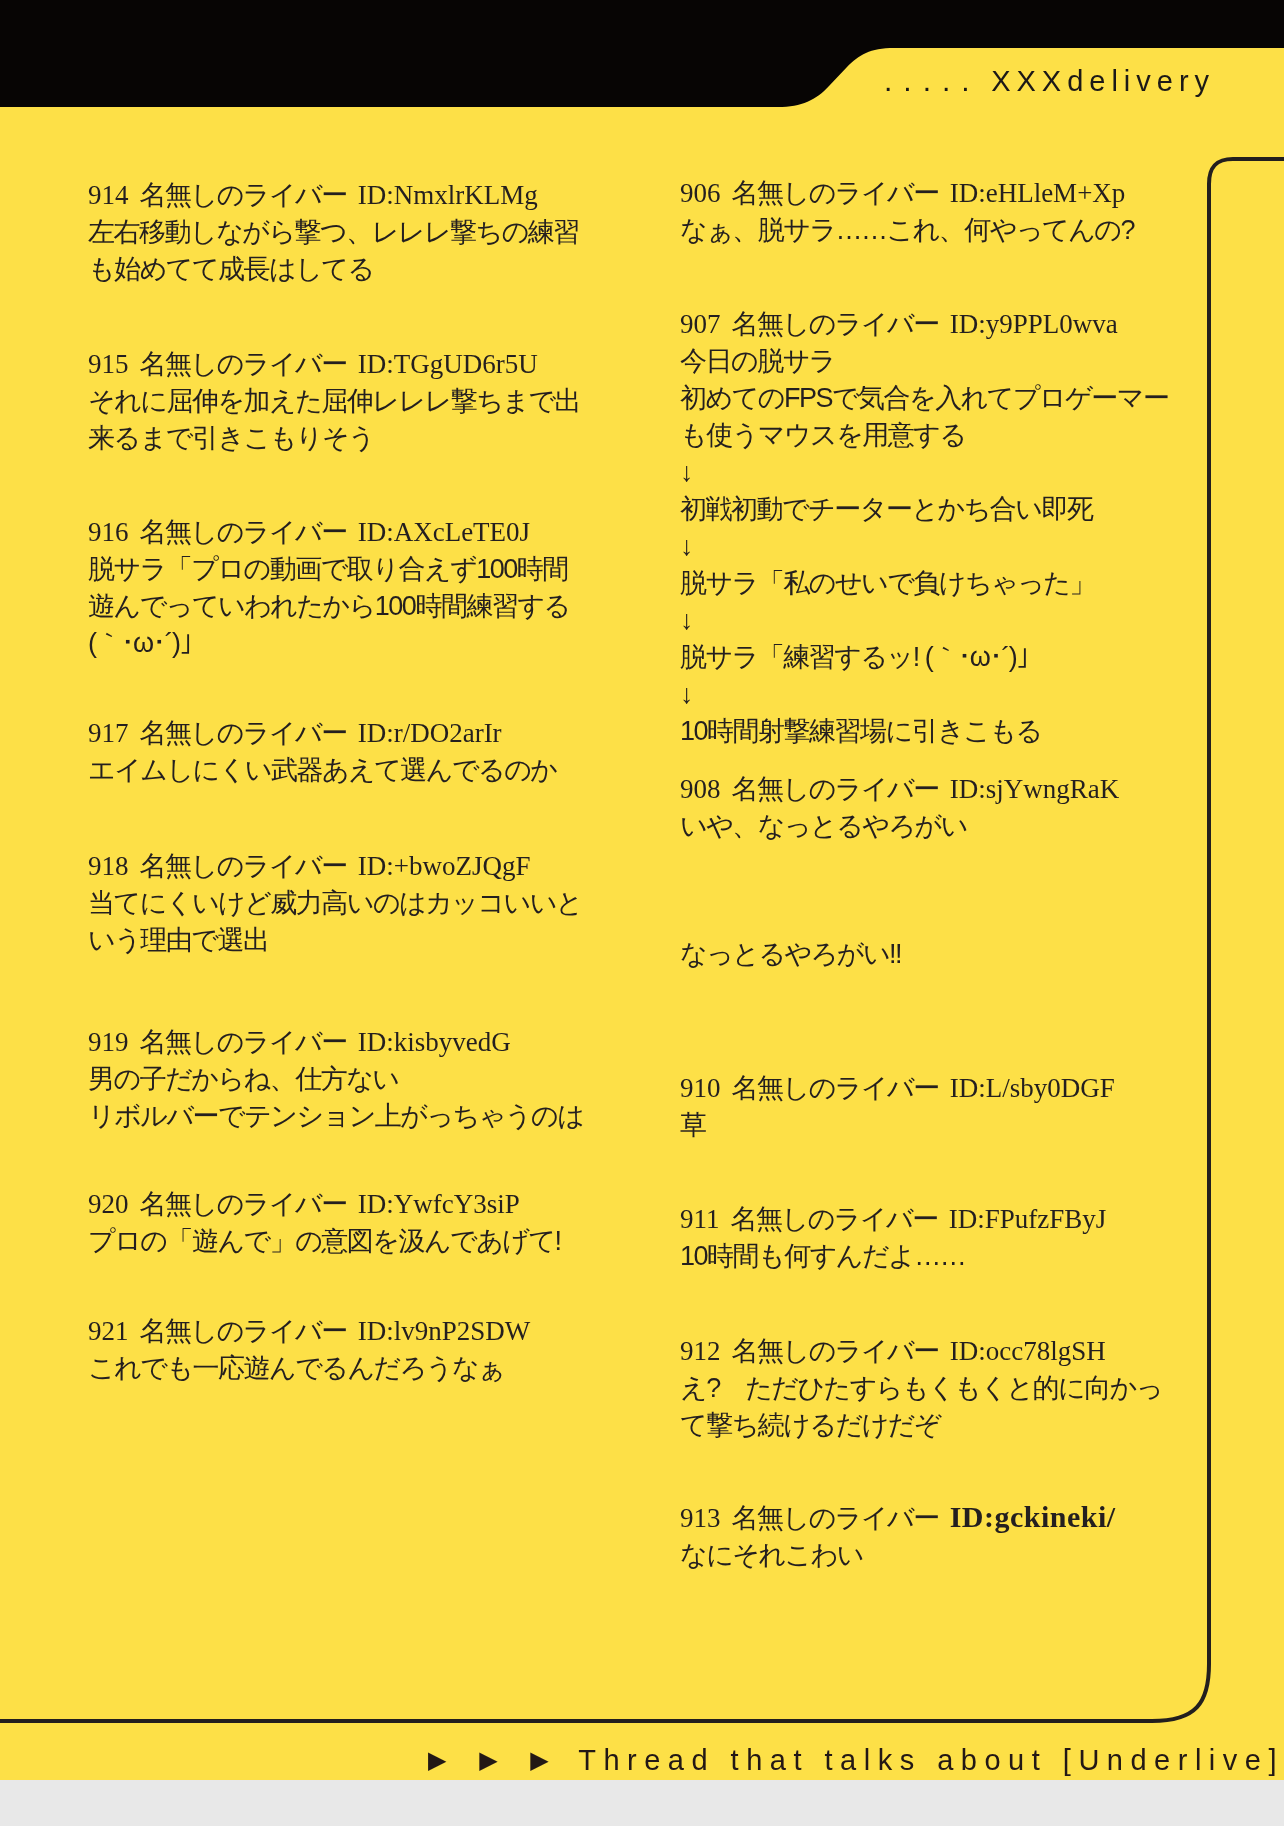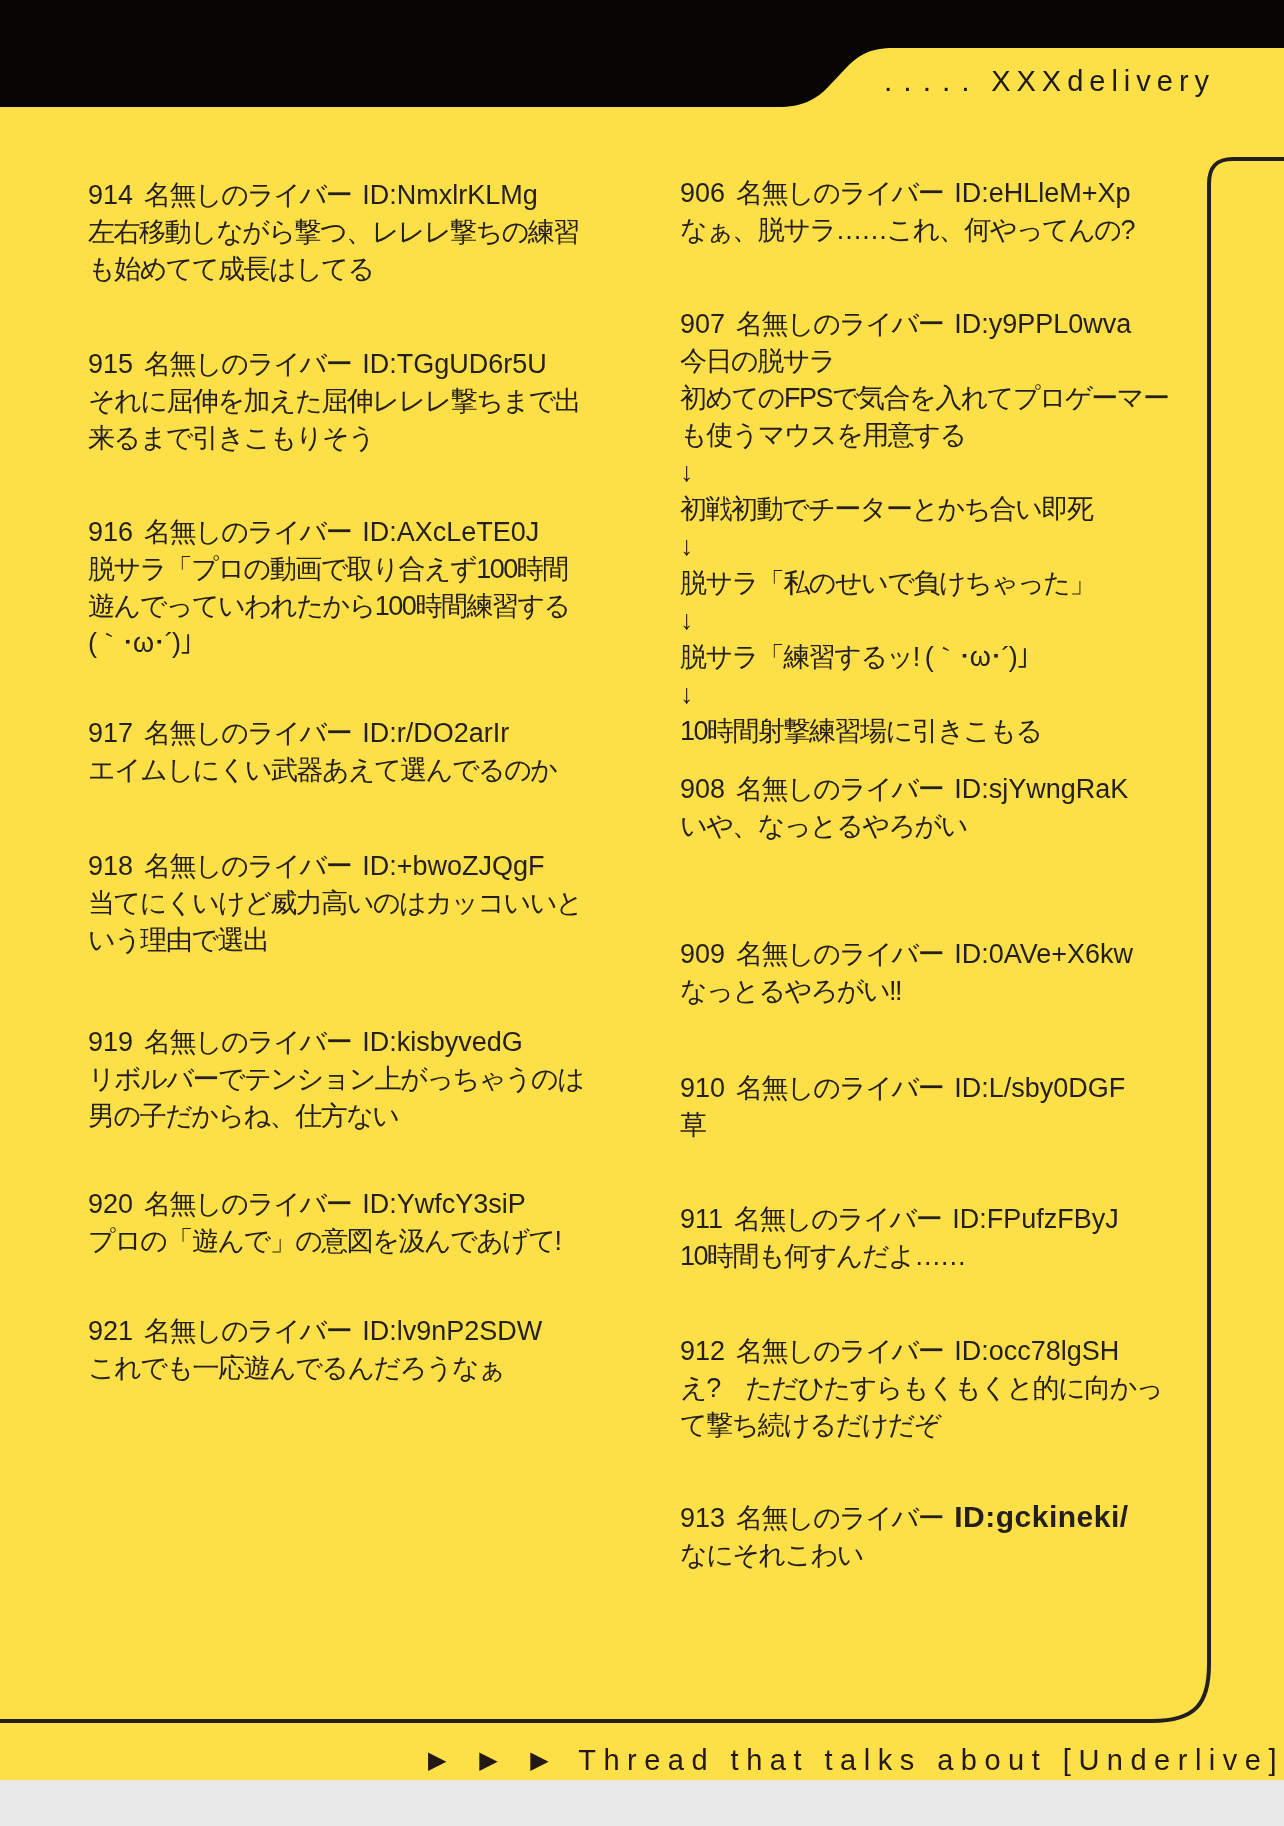--- a/index.html
+++ b/index.html
@@ -16,21 +16,21 @@
     color:#1c1917;white-space:nowrap;
   }
   .brand .dots{font-size:30px;letter-spacing:11px;font-weight:400;}
   .brand .bname{font-size:29px;letter-spacing:6px;font-weight:400;margin-left:6px;}
   
   .post{
     position:absolute;
     font-size:27px;line-height:37px;letter-spacing:-1.5px;
     white-space:nowrap;color:#241f1f;
   }
-  .post .hdr{white-space:nowrap;}
+  .post .hdr{white-space:nowrap;font-family:Liberation Serif, serif;}
   .post .no{letter-spacing:0;}
   .post .author{margin-left:11px;}
   .post .pid{margin-left:11px;letter-spacing:0;}
   .post .pid.bold{font-weight:800;font-size:30px;letter-spacing:0.5px;}
   .post .bline{white-space:nowrap;}
   
   .footer{
     position:absolute;top:1744px;left:428px;white-space:nowrap;color:#231815;
   }
   .footer .tri{font-size:24px;letter-spacing:13px;vertical-align:2px;}
@@ -83,22 +83,22 @@
         <div class="hdr"><span class="no">917</span><span class="author">名無しのライバー</span><span class="pid">ID:r/DO2arIr</span></div>
         <div class="bline">エイムしにくい武器あえて選んでるのか</div>
       </div>
       <div class="post" style="left: 88px; top: 848px;">
         <div class="hdr"><span class="no">918</span><span class="author">名無しのライバー</span><span class="pid">ID:+bwoZJQgF</span></div>
         <div class="bline">当てにくいけど威力高いのはカッコいいと</div>
         <div class="bline">いう理由で選出</div>
       </div>
       <div class="post" style="left: 88px; top: 1024px;">
         <div class="hdr"><span class="no">919</span><span class="author">名無しのライバー</span><span class="pid">ID:kisbyvedG</span></div>
+        <div class="bline">男の子だからね、仕方ない</div>
         <div class="bline">リボルバーでテンション上がっちゃうのは</div>
-        <div class="bline">男の子だからね、仕方ない</div>
       </div>
       <div class="post" style="left: 88px; top: 1186px;">
         <div class="hdr"><span class="no">920</span><span class="author">名無しのライバー</span><span class="pid">ID:YwfcY3siP</span></div>
         <div class="bline">プロの「遊んで」の意図を汲んであげて!</div>
       </div>
       <div class="post" style="left: 88px; top: 1313px;">
         <div class="hdr"><span class="no">921</span><span class="author">名無しのライバー</span><span class="pid">ID:lv9nP2SDW</span></div>
         <div class="bline">これでも一応遊んでるんだろうなぁ</div>
       </div>
       <div class="post" style="left: 680px; top: 175px;">
@@ -117,21 +117,20 @@
         <div class="bline">↓</div>
         <div class="bline">脱サラ「練習するッ! (｀･ω･´)」</div>
         <div class="bline">↓</div>
         <div class="bline">10時間射撃練習場に引きこもる</div>
       </div>
       <div class="post" style="left: 680px; top: 771px;">
         <div class="hdr"><span class="no">908</span><span class="author">名無しのライバー</span><span class="pid">ID:sjYwngRaK</span></div>
         <div class="bline">いや、なっとるやろがい</div>
       </div>
       <div class="post" style="left: 680px; top: 936px;">
-        <div class="hdr"><span class="no">909</span><span class="author">名無しのライバー</span><span class="pid">ID:0AVe+X6kw</span></div>
         <div class="bline">なっとるやろがい!!</div>
       </div>
       <div class="post" style="left: 680px; top: 1070px;">
         <div class="hdr"><span class="no">910</span><span class="author">名無しのライバー</span><span class="pid">ID:L/sby0DGF</span></div>
         <div class="bline">草</div>
       </div>
       <div class="post" style="left: 680px; top: 1201px;">
         <div class="hdr"><span class="no">911</span><span class="author">名無しのライバー</span><span class="pid">ID:FPufzFByJ</span></div>
         <div class="bline">10時間も何すんだよ……</div>
       </div>

